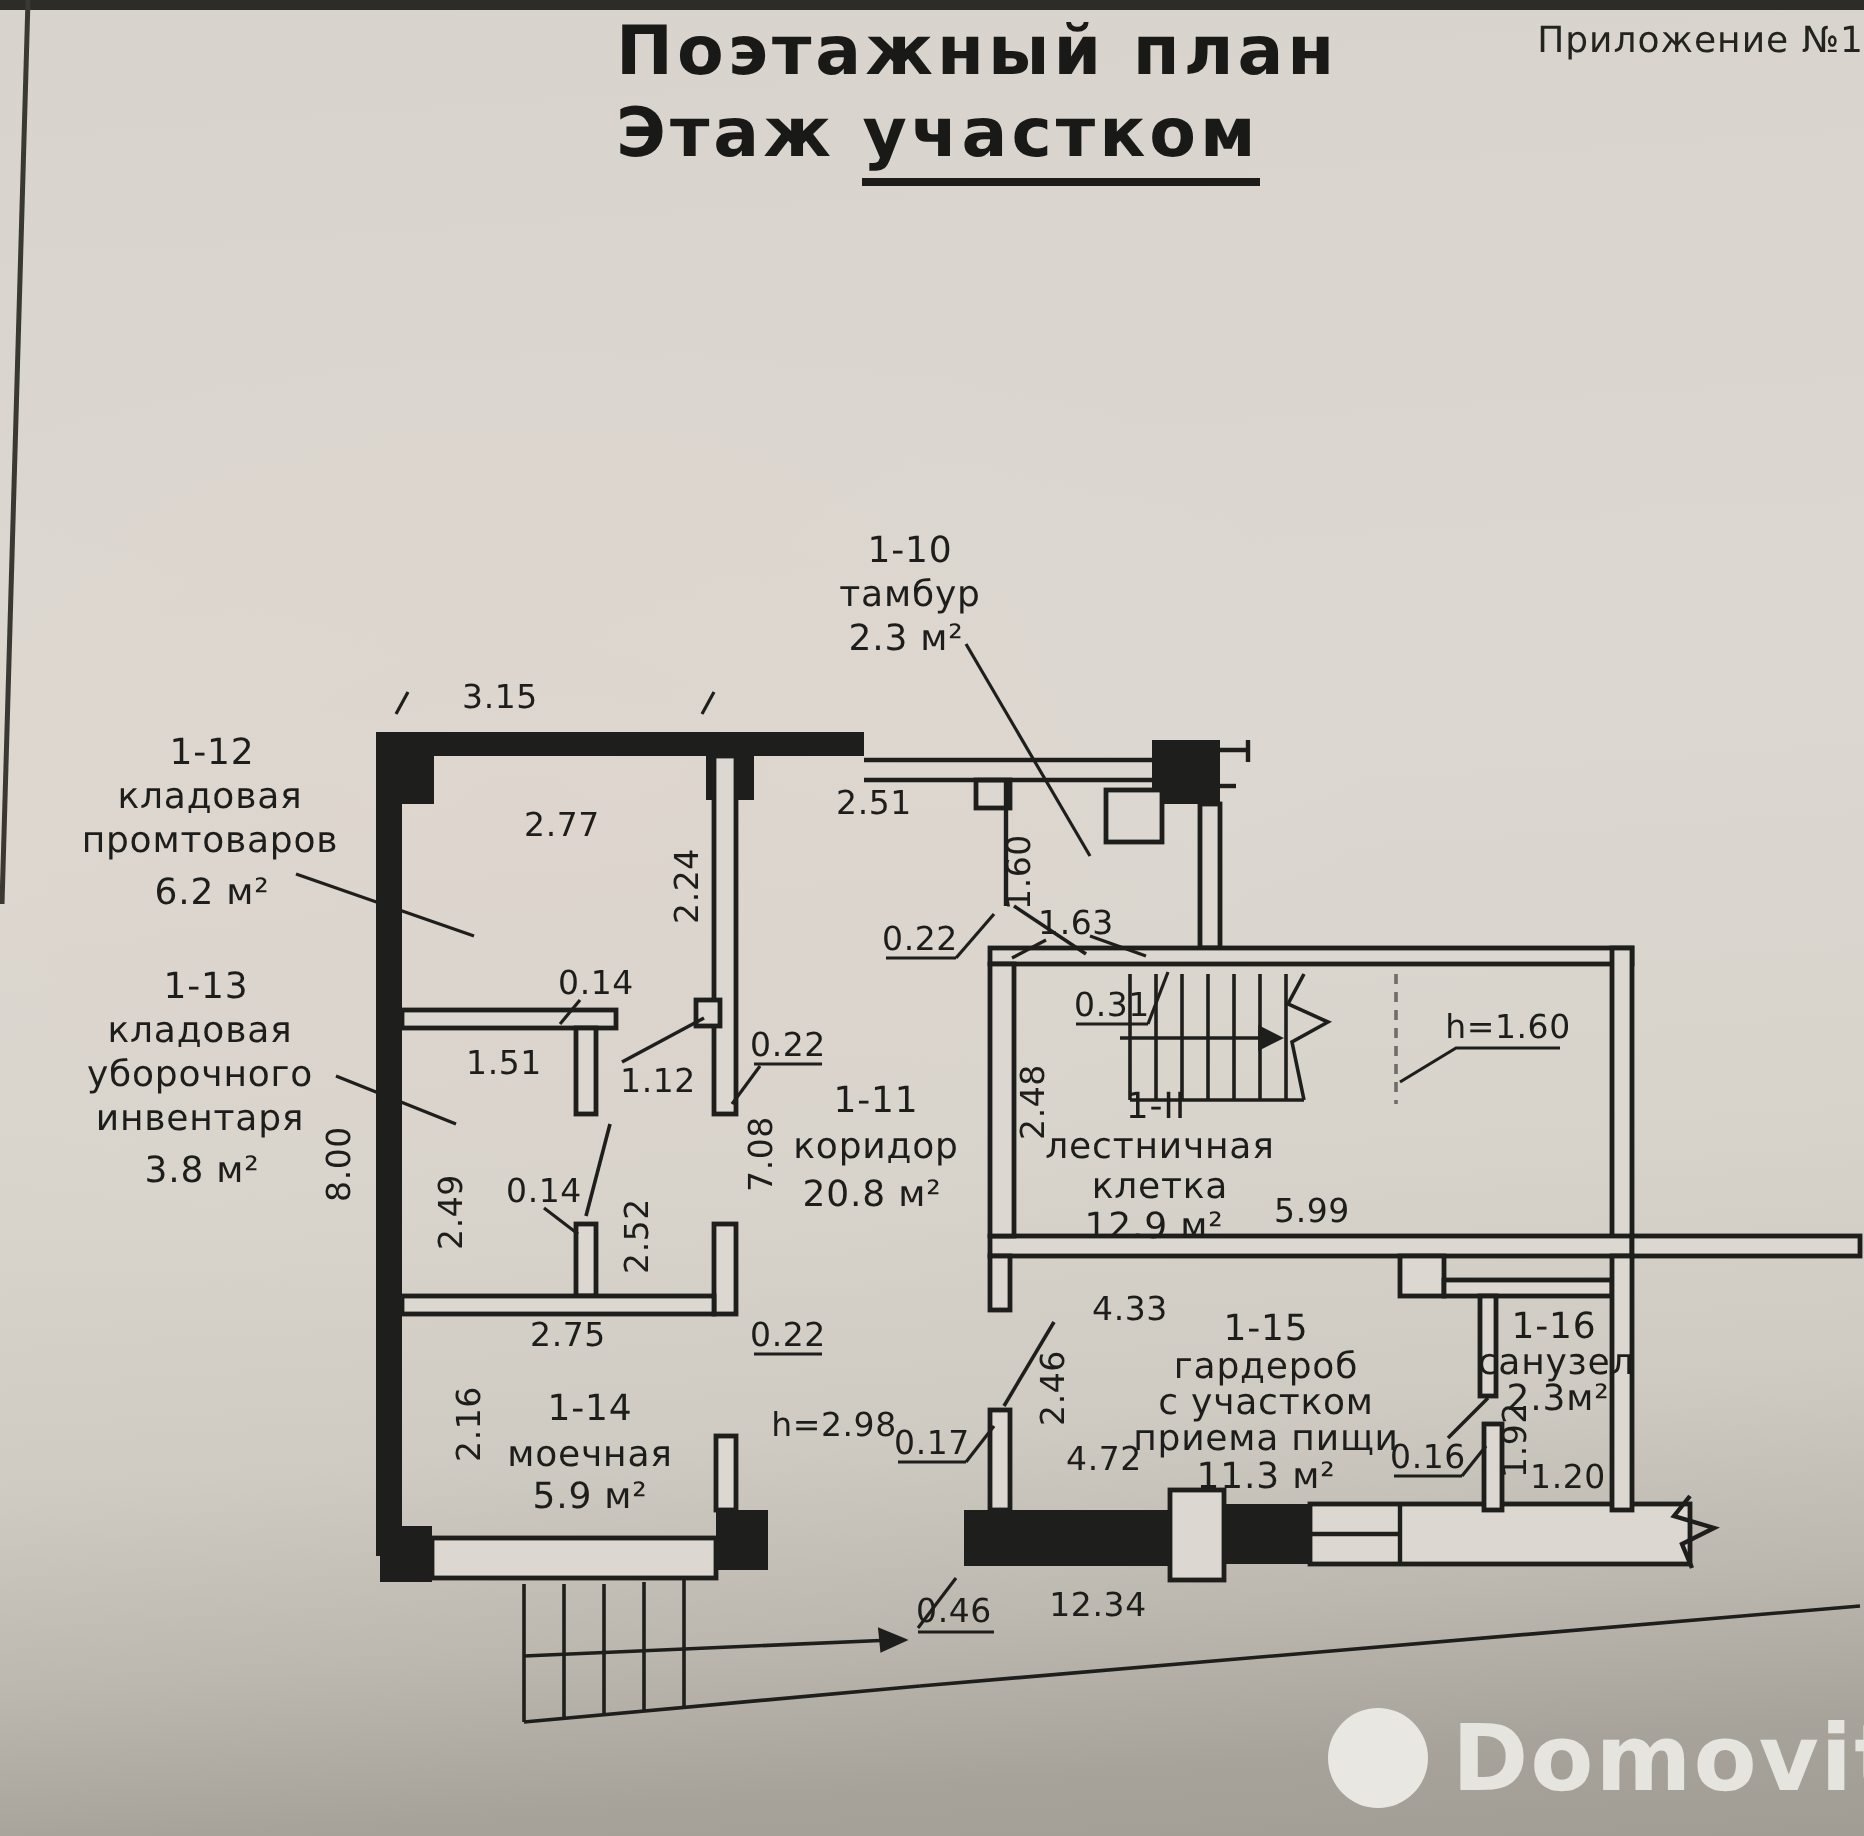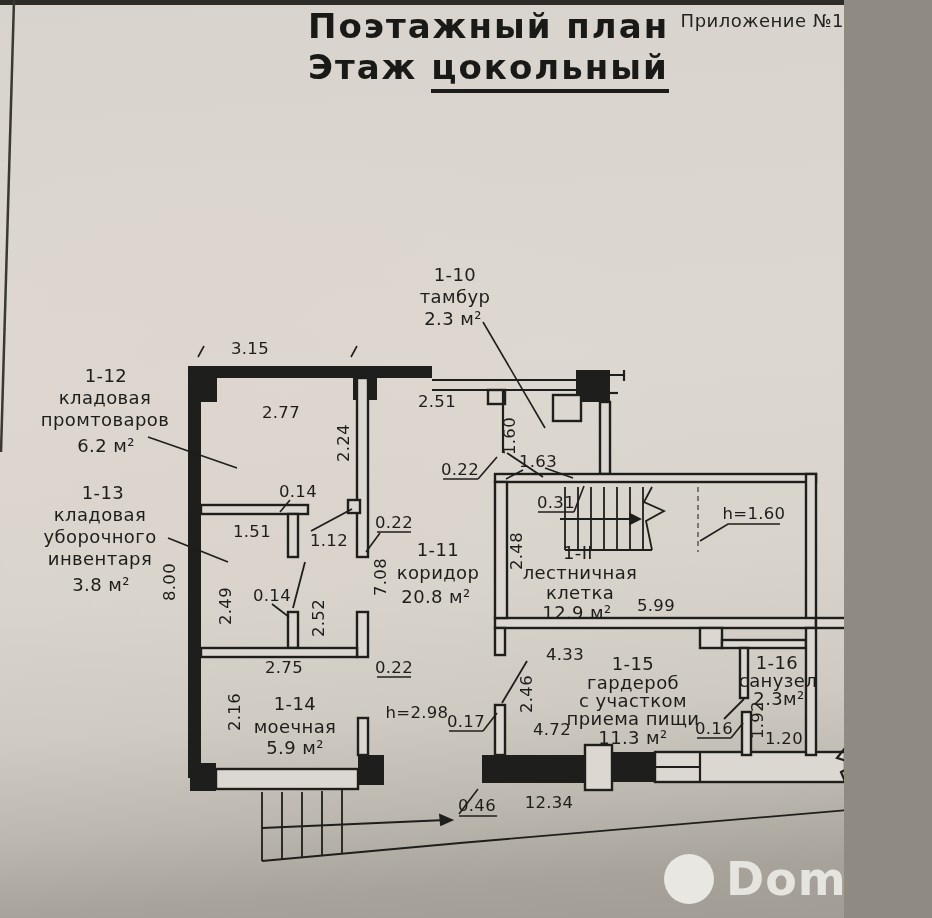--- a/index.html
+++ b/index.html
@@ -1,17 +1,17 @@
 <!DOCTYPE html>
 <html><head>
 <meta charset="utf-8">
 <style>
   html,body{margin:0;padding:0;background:#8f8a82;}
   .photo{
-    position:relative;width:844px;height:918px;overflow:hidden;
+    position:relative;width:932px;height:918px;overflow:hidden;
     font-family:"DejaVu Sans",sans-serif;color:#1d1d1b;
     background:
       radial-gradient(ellipse 620px 420px at 28% 44%, rgba(226,209,200,0.30), rgba(226,209,200,0) 70%),
       linear-gradient(176deg,#d8d4cd 0%,#dcd8d1 40%,#d8d4cc 62%,#cfcac2 76%,#bdb8af 86%,#a8a39a 94%,#a29d94 100%);
   }
   .topbar{position:absolute;left:0;top:0;width:100%;height:5px;background:#2e2c29;}
   .title{
     position:absolute;left:308px;top:6px;line-height:1.22;
     font-size:34px;font-weight:600;letter-spacing:2px;color:#191917;white-space:nowrap;
   }
@@ -29,21 +29,21 @@
 <body>
 
 <div class="photo">
   <div class="topbar"></div>
 
   <div class="title">
     <div>Поэтажный план</div>
     <div>
       <span>Этаж</span>
       <span> </span>
-      <span class="floor">цокольный</span>
+      <span class="floor">участком</span>
     </div>
   </div>
 
   <div class="annex">Приложение №1</div>
 
   <svg class="plan-svg" width="932" height="918" viewBox="0 0 932 918">
 
     <line x1="14" y1="0" x2="1" y2="452" stroke="#3a3833" stroke-width="2.5"></line>
 
     <g fill="#1e1e1c">

